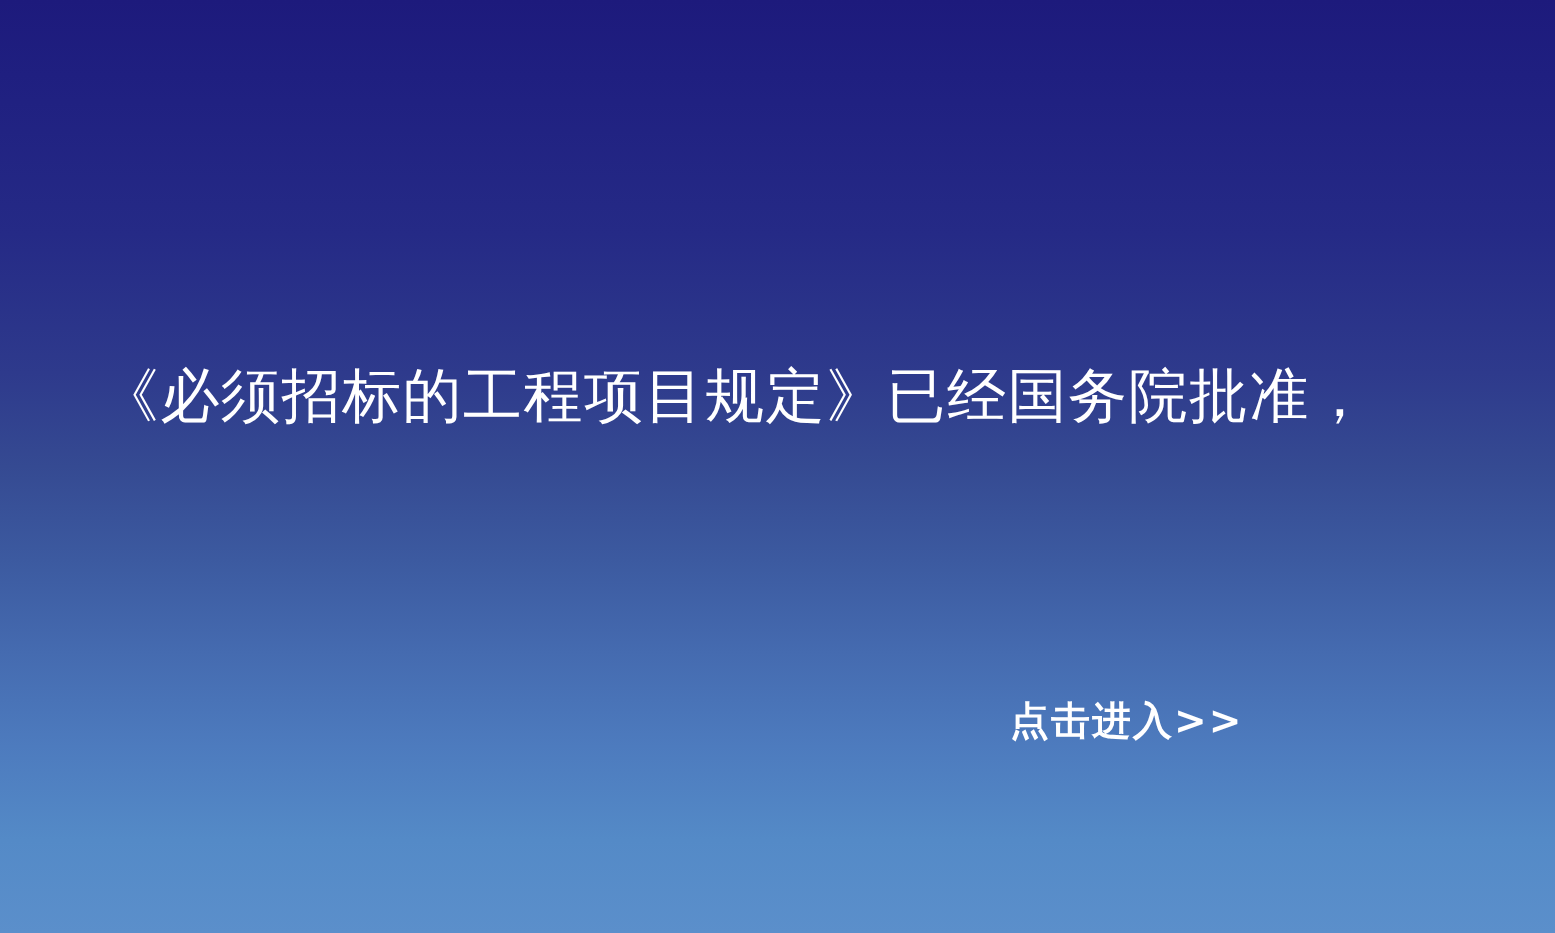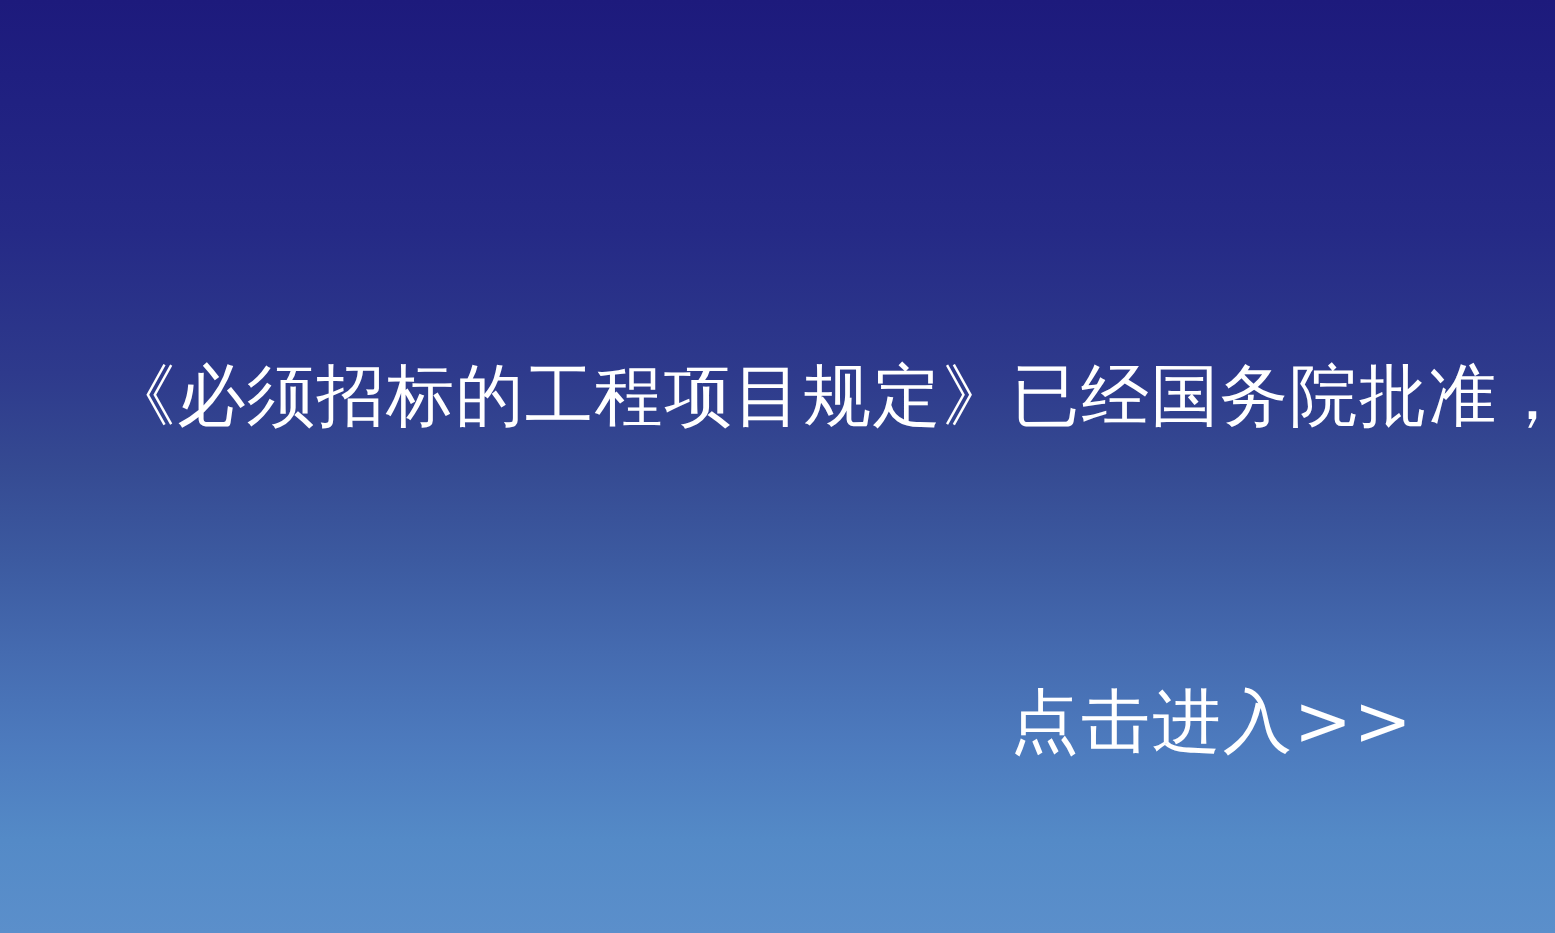--- a/index.html
+++ b/index.html
@@ -41,46 +41,45 @@
 
   .notice-body {
     position: absolute;
     left: 100px;
     top: 336px;
     width: 1360px;
   }
 
   .notice-line {
     color: #ffffff;
-    font-size: 68px;
+    font-size: 59px;
     line-height: 120px;
     letter-spacing: 1.5px;
     white-space: nowrap;
     font-weight: 400;
     text-rendering: optimizeLegibility;
-    margin-left: 8px;
   }
 
   .cta-wrap {
     position: absolute;
     left: 1010px;
     top: 686px;
     width: 420px;
   }
 
   .cta-link {
     display: inline-block;
     color: #ffffff;
-    font-size: 69px;
+    font-size: 39px;
     line-height: 70px;
     letter-spacing: 2px;
     white-space: nowrap;
     cursor: pointer;
     text-decoration: none;
-    font-weight: 400;
+    font-weight: 700;
   }
 </style>
 </head>
 <body>
 
 <div class="banner">
   <div class="banner-inner">
 
     <div class="notice-body">
       <div class="notice-line">《必须招标的工程项目规定》已经国务院批准，</div>

